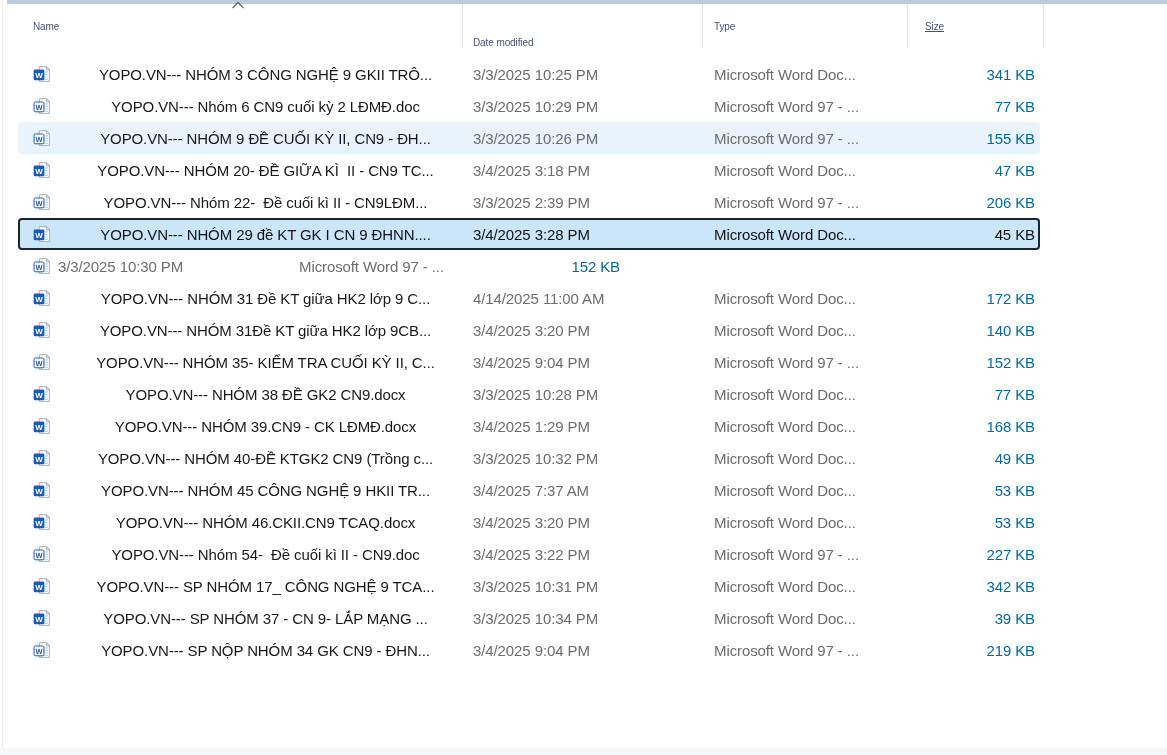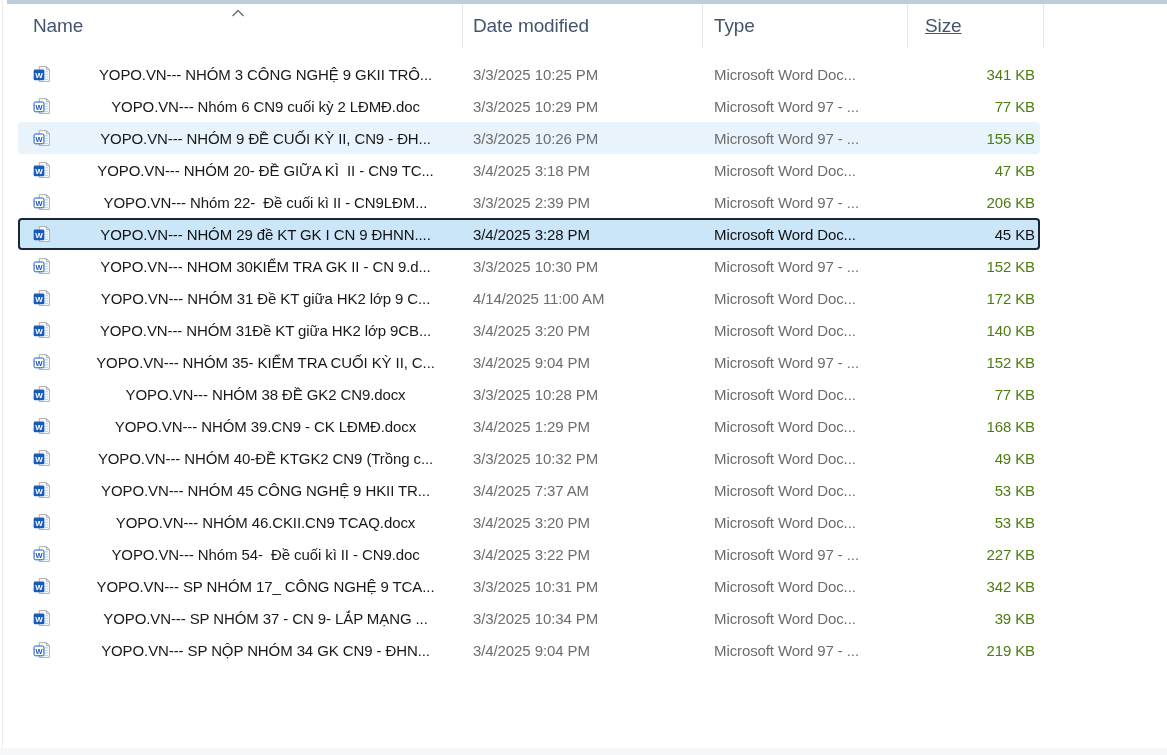--- a/index.html
+++ b/index.html
@@ -5,40 +5,40 @@
   html, body { margin:0; padding:0; background:#fff; }
   body { width:1167px; height:755px; font-family:"Liberation Sans","DejaVu Sans",sans-serif; }
   .screen { position:relative; width:1167px; height:755px; background:#fff; overflow:hidden; }
 
   .top-line { position:absolute; left:7px; right:0; top:0; height:4px; background:#bdccdb; }
   .left-line { position:absolute; left:2px; top:0; bottom:0; width:1px; background:#ededed; }
   .bottom-strip { position:absolute; left:0; right:0; bottom:0; height:7px; background:#f6f7f8; }
 
   .header { position:absolute; left:18px; top:4px; height:44px; display:flex; }
   .hcell { box-sizing:border-box; height:100%; display:flex; align-items:center;
-           border-right:1px solid #e4e7ea; color:#44546c; font-size:19px; letter-spacing:-0.1px;
+           border-right:1px solid #e4e7ea; color:#44546c; font-size:10px; letter-spacing:-0.1px;
            cursor:default; position:relative; }
   .hcell.h-name { width:445px; padding-left:15px; }
-  .hcell.h-date { width:240px; padding-left:10px; }
+  .hcell.h-date { width:240px; padding-left:10px;align-items:flex-end; }
   .hcell.h-type { width:205px; padding-left:11px; }
   .hcell.h-size { width:136px; padding-left:17px;text-decoration:underline; }
   .sort-chevron { position:absolute; left:213px; top:-3px; width:14px; height:9px; }
 
   .rows { position:absolute; left:18px; top:58px; width:1022px; }
   .row { box-sizing:border-box; width:1022px; height:32px; display:flex; align-items:center;
          border-radius:4px; font-size:15px; letter-spacing:-0.1px; }
   .row.hover { background:#e8f3fb; }
   .row.selected { background:#cbe6f8; box-shadow: inset 0 0 0 2px #1b2630; }
   .c-icon { box-sizing:border-box; width:40px; padding-left:15px; display:flex; align-items:center; flex:none; }
   .c-icon svg { display:block; }
   .c-name { box-sizing:border-box; width:415px; flex:none; color:#191919; white-space:pre;
             overflow:hidden;text-align:center; }
   .c-date { box-sizing:border-box; width:241px; flex:none; color:#6d6d6d; white-space:nowrap; overflow:hidden; }
   .c-type { box-sizing:border-box; width:194px; flex:none; color:#6d6d6d; white-space:nowrap; overflow:hidden; }
-  .c-size { box-sizing:border-box; width:127px; flex:none; color:#4d7c0f; text-align:right; white-space:nowrap; }
+  .c-size { box-sizing:border-box; width:127px; flex:none; color:#0369a1; text-align:right; white-space:nowrap; }
   .row.selected .c-name, .row.selected .c-date, .row.selected .c-type, .row.selected .c-size { color:#121212; }
 </style>
 </head>
 <body>
 
 <div class="screen">
   <div class="top-line"></div>
   <div class="left-line"></div>
 
   <div class="header">
@@ -161,21 +161,20 @@
     <div class="row">
       <span class="c-icon">
           <svg width="18" height="18" viewBox="0 0 18 18">
             <path d="M6.2 1.7h7.1l3.1 3.1v11.6H6.2z" fill="#fff" stroke="#9aa5ad" stroke-width="0.9"></path>
             <path d="M13.3 1.7v3.1h3.1z" fill="#e8edf2" stroke="#9aa5ad" stroke-width="0.8"></path>
             <path d="M8 6.9h7M8 9.4h7M8 11.9h7M8 14.3h7" stroke="#b7cde8" stroke-width="1"></path>
             <rect x="1.1" y="5" width="9.8" height="9.8" rx="1.2" fill="#fff" stroke="#185abd" stroke-width="1"></rect>
             <text x="6" y="12.5" text-anchor="middle" font-size="7.5" font-weight="bold" fill="#185abd" font-family="Liberation Sans, sans-serif">W</text>
           </svg>
         </span>
-      <span class="c-name">YOPO.VN--- NHOM 30KIỂM TRA GK II - CN 9.d...</span>
       <span class="c-date">3/3/2025 10:30 PM</span>
       <span class="c-type">Microsoft Word 97 - ...</span>
       <span class="c-size">152 KB</span>
     </div>
 
     <div class="row">
       <span class="c-icon">
           <svg width="18" height="18" viewBox="0 0 18 18">
             <path d="M6.2 1.7h7.1l3.1 3.1v11.6H6.2z" fill="#fff" stroke="#9aa5ad" stroke-width="0.9"></path>
             <path d="M13.3 1.7v3.1h3.1z" fill="#e8edf2" stroke="#9aa5ad" stroke-width="0.8"></path>

